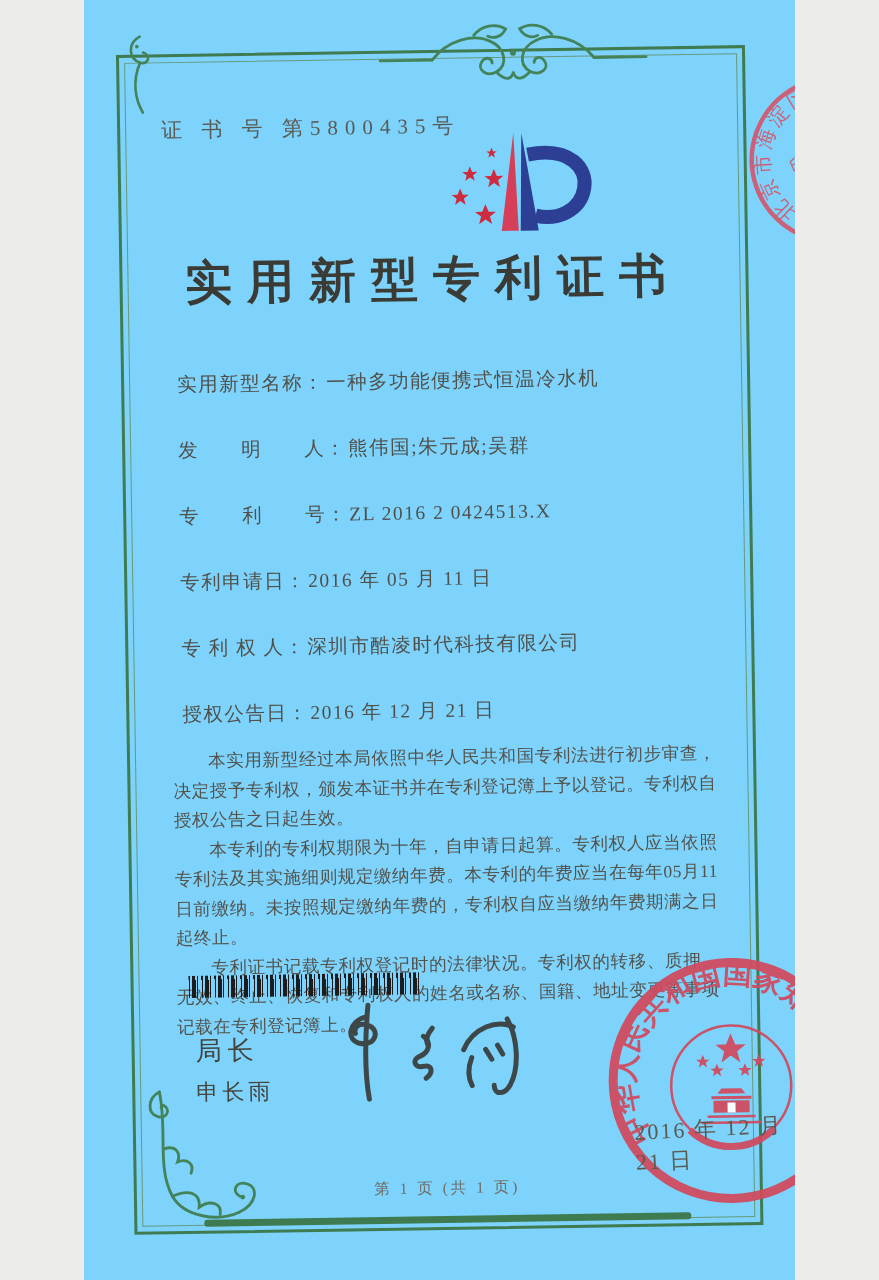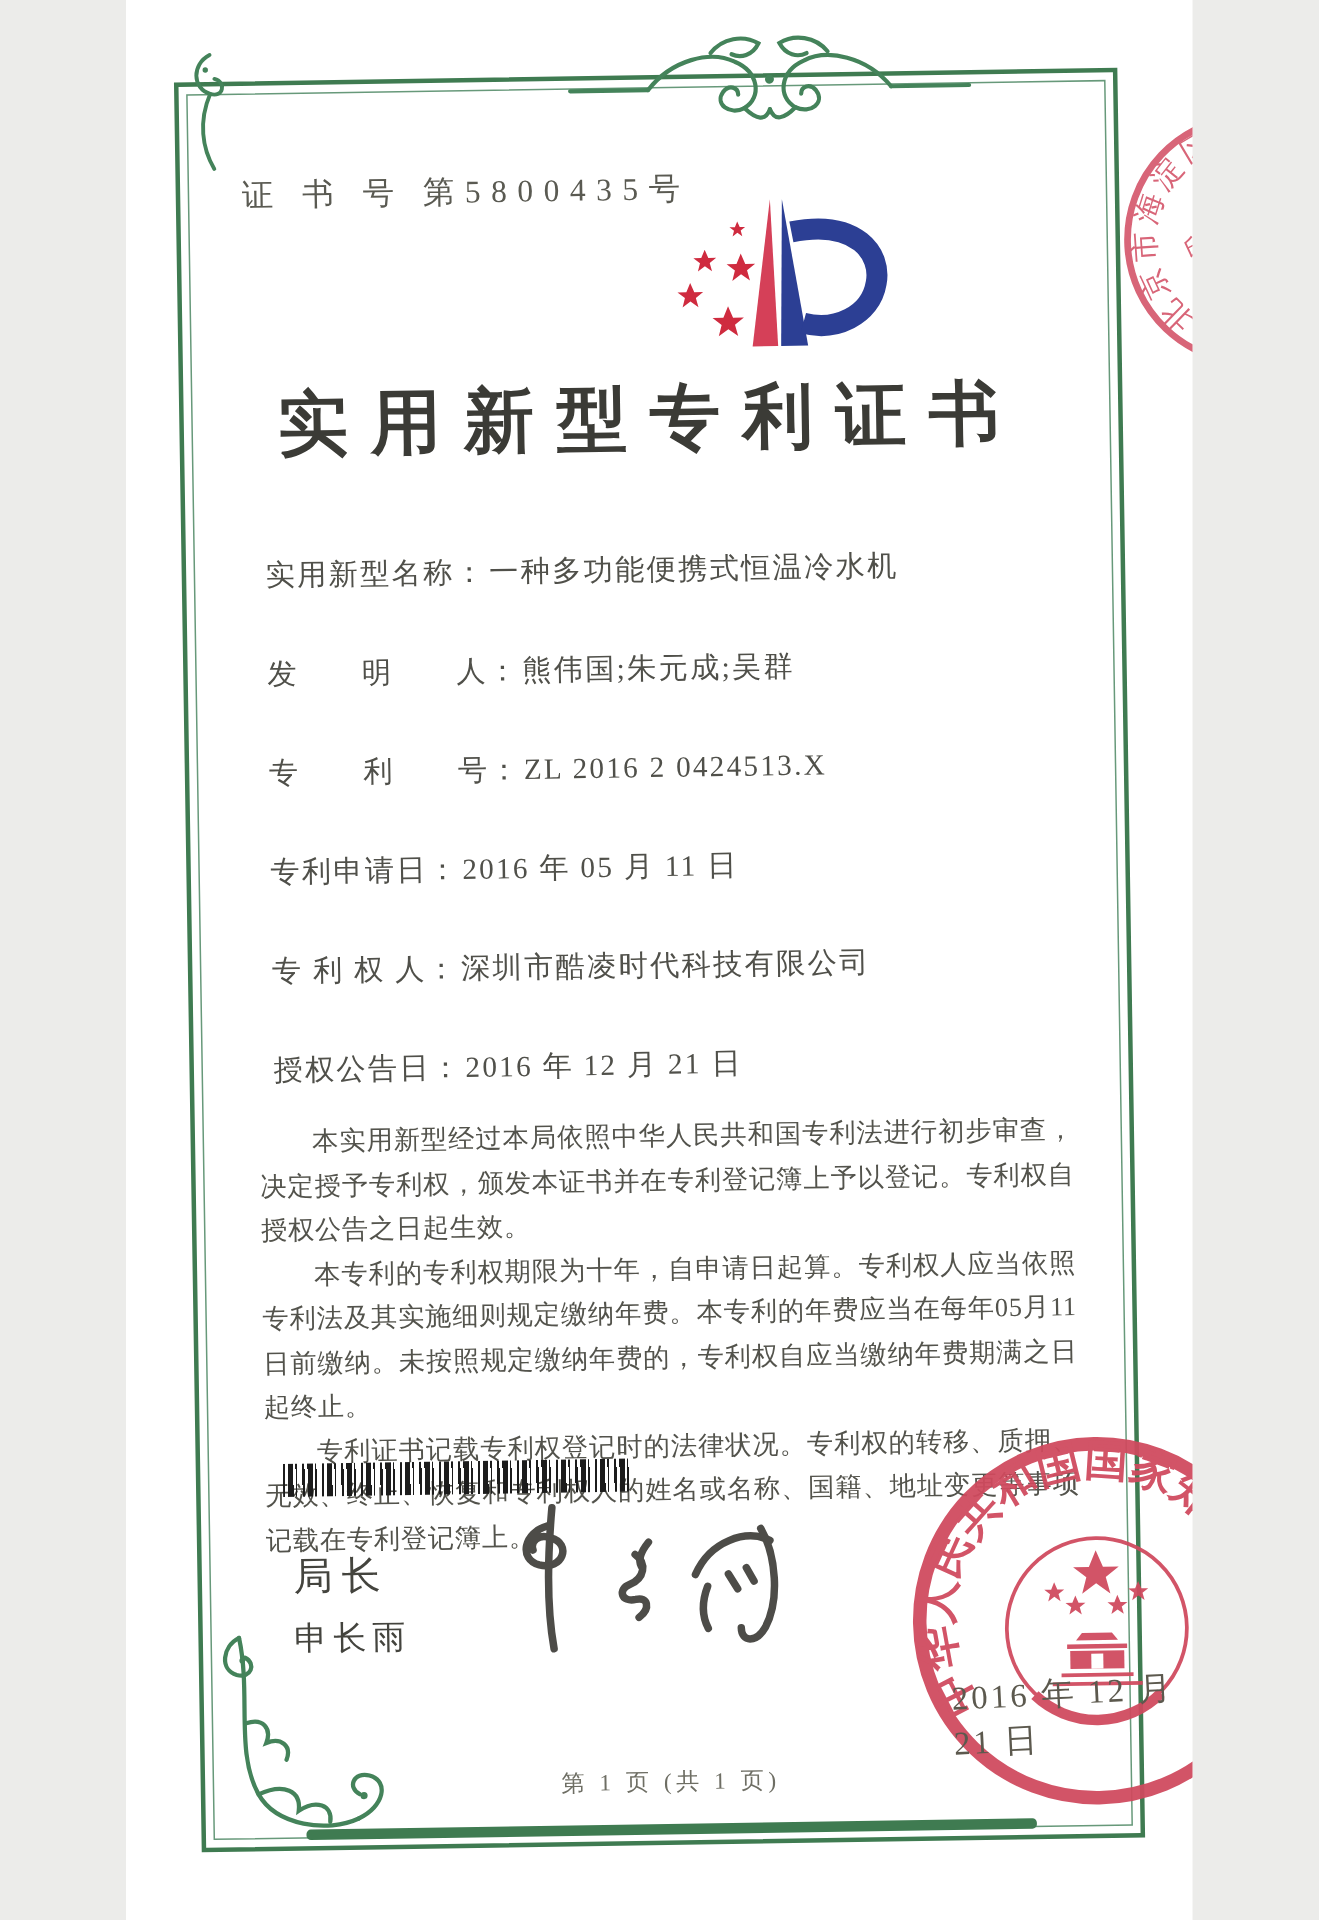--- a/index.html
+++ b/index.html
@@ -1,18 +1,18 @@
 <!DOCTYPE html>
 <html><head>
 <meta charset="utf-8">
 <style>
   html,body { margin:0; padding:0; background:#ececea; }
   .page {
     position:relative; width:711px; height:1280px; margin:0 auto;
-    background:#ffffff; overflow:hidden;
+    background:#7dd3fc; overflow:hidden;
     font-family:"Liberation Serif","DejaVu Serif",serif;
   }
   .sheet { position:absolute; inset:0; transform:rotate(-0.9deg); transform-origin:50% 54%; }
 
   
   .frame-outer { position:absolute; left:42px; top:50px; right:40px; bottom:50px;
                  border:3.5px solid #3f7b51; }
   .frame-inner { position:absolute; left:50px; top:58px; right:48px; bottom:58px;
                  border:1.5px solid #67997a; }
   .bottom-bar  { position:absolute; left:112px; right:112px; top:1216px; height:7px;

